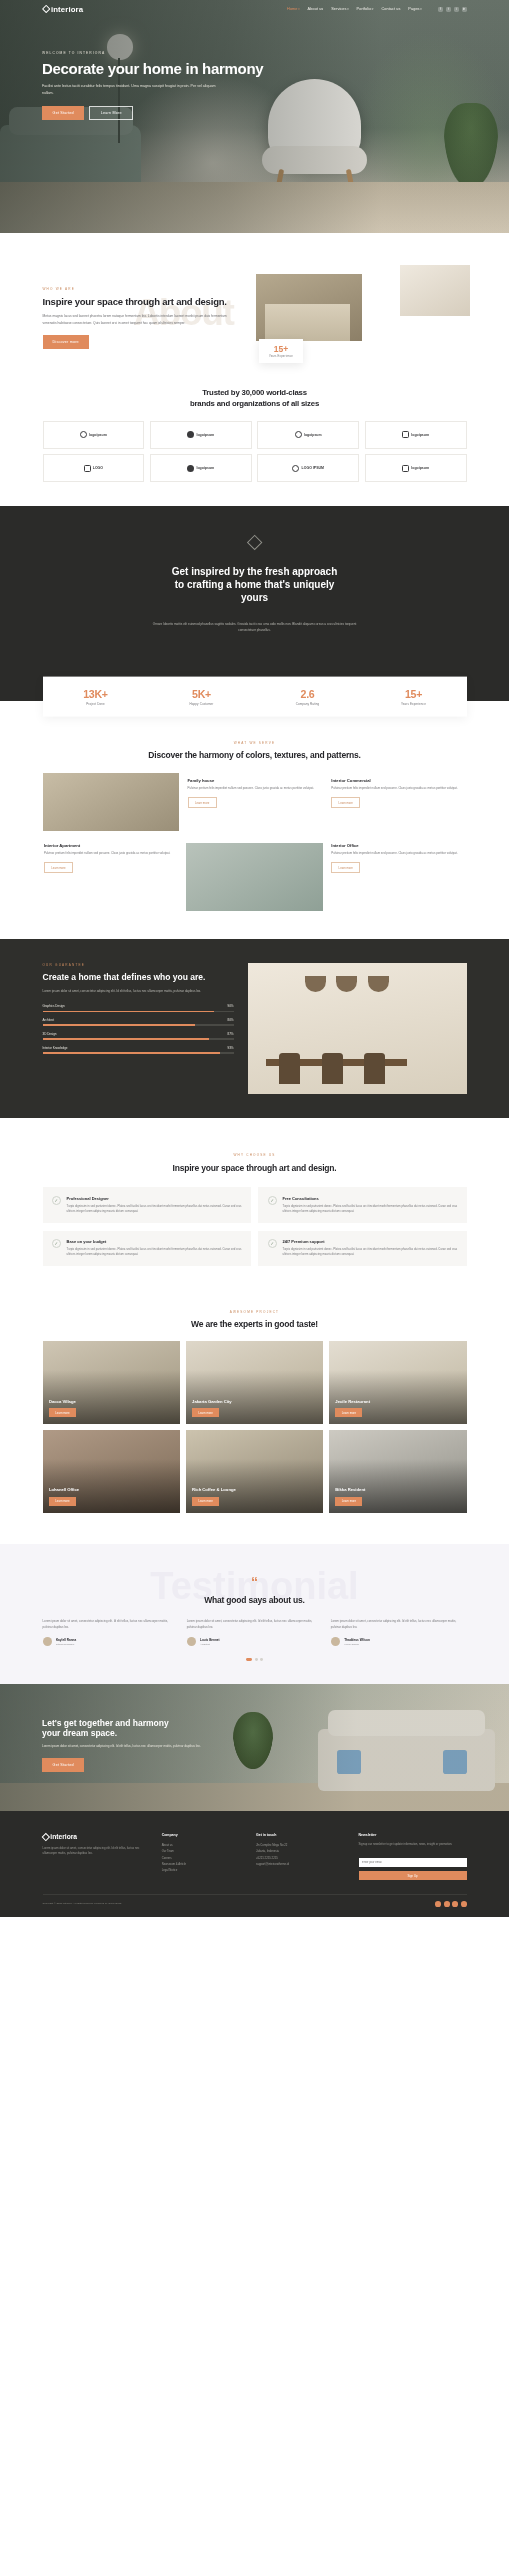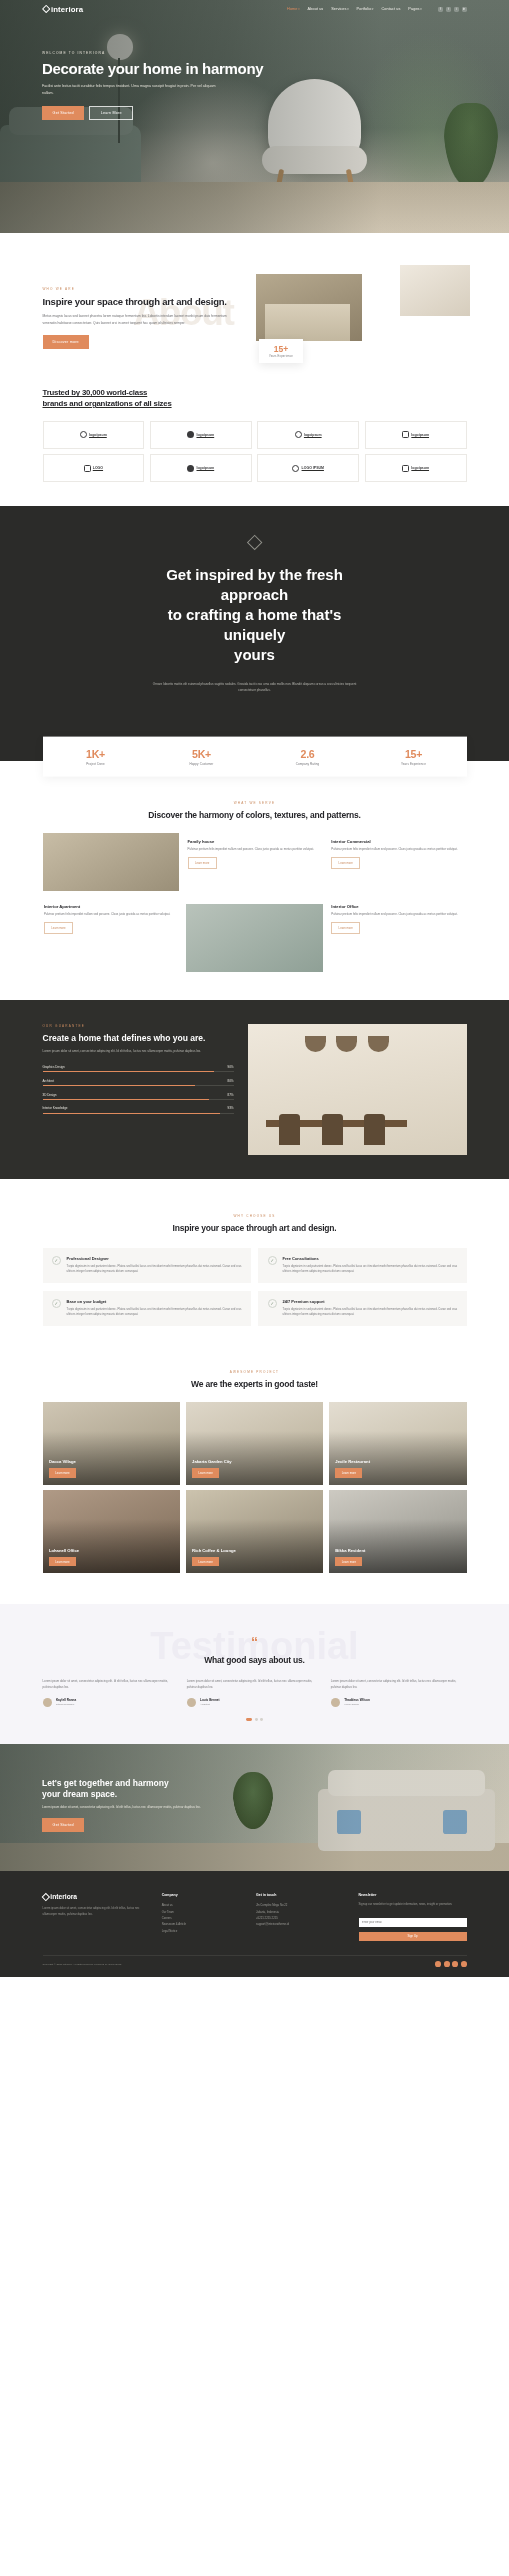--- a/index.html
+++ b/index.html
@@ -84,35 +84,35 @@
   .ab-img-a:after{ content:""; position:absolute; left:8.5px; bottom:0; width:85px; height:37px;
     background:linear-gradient(180deg,#d9cfba,#c2b79f); }
   .ab-img-b { position:absolute; right:-5.7px; top:-11.3px; width:74px; height:55px;
     background:linear-gradient(150deg,#efe9df,#d6cdbd); border:2.8px solid #fff; }
   .badge { position:absolute; left:2.8px; top:65px; background:#fff; padding:5px 10px;
     box-shadow:0 2.8px 10px rgba(0,0,0,.09); text-align:center; }
   .badge .num { font-size:8.5px; font-weight:700; color:#e08b5d; }
   .badge .lab { font-size:2.7px; color:#77777a; letter-spacing:0.2px; margin-top:0.7px; }
 
   
-  .trusted { padding:14px 17px 24px; text-align:left; position:relative;text-decoration:underline; }
+  .trusted { padding:14px 17px 24px; text-align:center; position:relative; }
   .trusted .h2 { font-size:7.8px; line-height:1.35; }
   .logo-grid { display:grid; grid-template-columns:repeat(4,1fr); gap:5.7px; margin-top:11.3px; }
   .logo-cell { border:0.7px solid #ebe9e5; height:28px; display:flex; align-items:center;
     justify-content:center; gap:2.1px; background:#fff; }
   .logo-cell .gl { width:7px; height:7px; border:1.1px solid #3a3a3c; border-radius:50%; display:inline-block; }
   .logo-cell .gl.sq { border-radius:1.4px; }
   .logo-cell .gl.dot { background:#3a3a3c; border-radius:50%; border:0; }
   .logo-cell .txt { font-size:3.5px; font-weight:700; color:#3a3a3c; }
 
   
   .dark { background:#2b2b29; padding:31px 0 0; color:#fff; text-align:center; position:relative; }
   .dark .mark { width:11.3px; height:11.3px; border:0.9px solid #8f8f88; transform:rotate(45deg);
     margin:0 auto 10px; }
-  .dark h2 { font-size:15px; line-height:1.34; font-weight:700; width:233px; margin:16px auto; }
+  .dark h2 { font-size:10px; line-height:1.34; font-weight:700; width:233px; margin:16px auto; }
   .dark p { font-size:3.1px; line-height:1.95; color:#b4b4ae; width:205px; margin:7.8px auto 0; }
   .stats { background:#fff; margin:28px auto 0; width:424px;
     display:grid; grid-template-columns:repeat(4,1fr); padding:11.3px 0; position:relative;
     box-shadow:0 2.1px 10px rgba(0,0,0,.06); transform:translateY(15.6px); }
   .stat { text-align:center; }
   .stat .n { font-size:10.6px; font-weight:700; color:#e08b5d; letter-spacing:-0.3px; }
   .stat .l { font-size:3px; color:#76767a; margin-top:1.4px; letter-spacing:0.1px; }
 
   
   .harmony { padding:40px 0 28px; text-align:center; }
@@ -348,21 +348,21 @@
     <div class="mark"></div>
     <h2>
       <span>Get inspired by the fresh approach</span><br>
       <span>to crafting a home that's uniquely</span><br>
       <span>yours</span>
     </h2>
     <p>Ornare lobortis mattis elit euismod phasellus sagittis sodales. Gravida taciti cras urna odio mollis non. Blandit aliquam cursus a cras ultricies torquent consectetuer phasellus.</p>
 
     <div class="stats">
       <div class="stat">
-          <div class="n">1K+</div>
+          <div class="n">13K+</div>
           <div class="l">Project Done</div>
         </div>
       <div class="stat">
           <div class="n">5K+</div>
           <div class="l">Happy Customer</div>
         </div>
       <div class="stat">
           <div class="n">2.6</div>
           <div class="l">Company Rating</div>
         </div>

